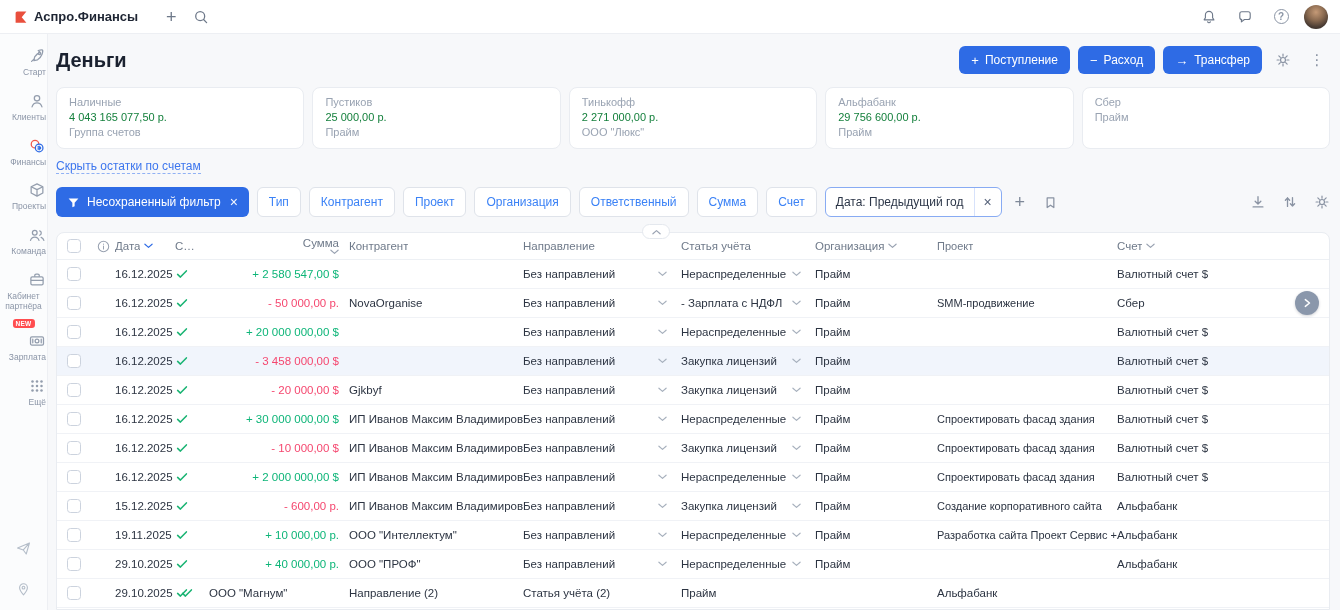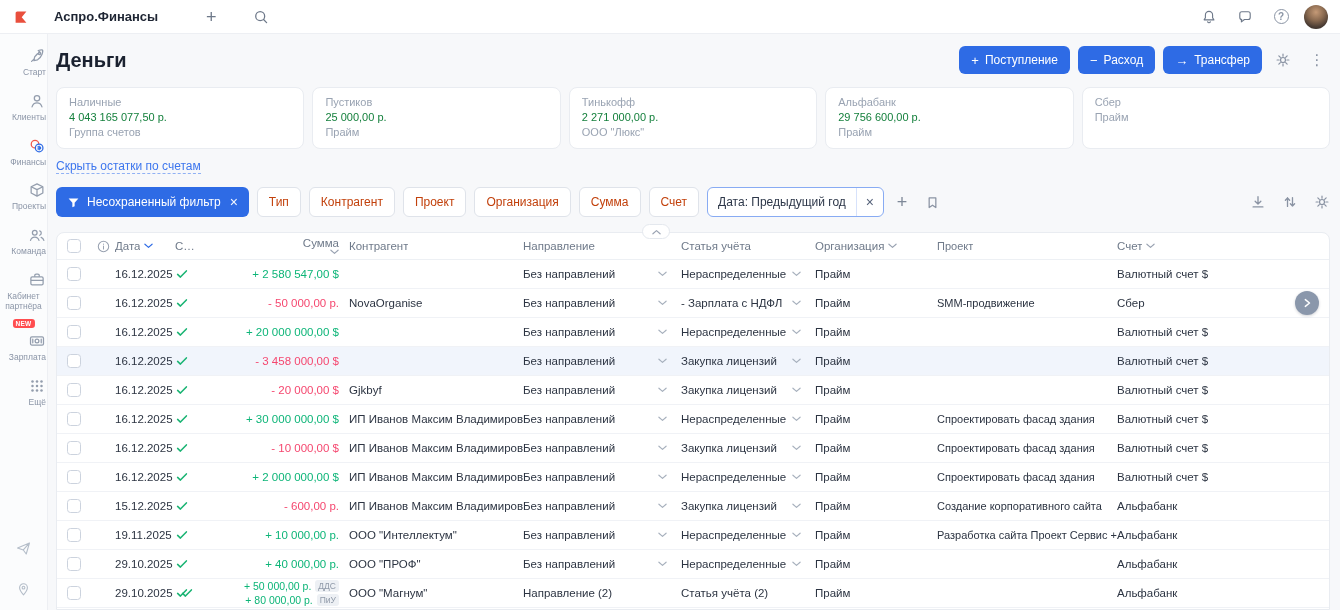--- a/index.html
+++ b/index.html
@@ -3,21 +3,21 @@
 <meta charset="utf-8">
 <style>
 *{box-sizing:border-box;margin:0;padding:0}
 html,body{width:1340px;height:610px;overflow:hidden}
 body{font-family:"Liberation Sans","DejaVu Sans",sans-serif;background:#f7f8fa;color:#273043;font-size:12px}
 button{font-family:inherit;cursor:pointer}
 svg{display:block}
 .app{display:flex;flex-direction:column;height:100%}
 
 .topbar{height:34px;flex:0 0 34px;background:#fff;border-bottom:1px solid #edeff3;display:flex;align-items:center;justify-content:space-between;padding:0 12px}
-.tb-left{display:flex;align-items:center;gap:24px}
+.tb-left{display:flex;align-items:center;gap:4px}
 .logo{width:18px;height:18px;display:inline-flex}
 .logo svg{width:18px;height:18px}
 .app-name{font-weight:bold;font-size:13px;color:#1e2533;margin-right:16px}
 .tb-icon-btn{width:26px;height:26px;display:inline-flex;align-items:center;justify-content:center;background:none;border:none;color:#6d7889}
 .tb-icon-btn svg{width:16px;height:16px}
 .plus-glyph{font-size:18px;line-height:1;color:#6d7889}
 .tb-right{display:flex;align-items:center;gap:10px}
 .help-circle{width:15px;height:15px;border:1.4px solid #8b95a5;border-radius:50%;color:#8b95a5;font-size:10px;font-weight:bold;display:inline-flex;align-items:center;justify-content:center}
 .avatar{width:24px;height:24px;border-radius:50%;background:radial-gradient(circle at 50% 30%,#c59a77 0%,#8a6a50 40%,#4a3c33 72%,#2b2724 100%);display:inline-block}
 
@@ -49,21 +49,21 @@
 .card-sub{font-size:11px;color:#99a3b2;margin-top:3px;white-space:nowrap;overflow:hidden}
 .hide-link{display:inline-block;align-self:flex-start;color:#3d76ee;font-size:12px;text-decoration:none;border-bottom:1px dashed rgba(61,118,238,.55);margin:2px 0 13px;cursor:pointer}
 
 .filterbar{display:flex;align-items:center;gap:8px;margin-bottom:15px}
 .search{width:172px;height:30px;border:1px solid #dfe3ea;border-radius:6px;background:#fff;padding:0 10px;font-size:12px;font-family:inherit;color:#273043;outline:none}
 .search::placeholder{color:#a6afbd}
 .filter-btn{height:30px;background:#2e6be5;border:none;border-radius:6px;color:#fff;display:inline-flex;align-items:center;gap:7px;padding:0 11px;font-size:12px;white-space:nowrap}
 .fb-funnel svg{width:13px;height:13px}
 .filter-x{font-size:14px;opacity:.95;margin-left:2px;line-height:1}
 .chips{display:flex;align-items:center;gap:8px}
-.chip{height:30px;background:#fff;border:1px solid #dfe3ea;border-radius:6px;color:#c2410c;font-size:12px;padding:0 11px;white-space:nowrap}
+.chip{height:30px;background:#fff;border:1px solid #dfe3ea;border-radius:6px;color:#3b82f6;font-size:12px;padding:0 11px;white-space:nowrap}
 .date-chip{height:30px;background:#fff;border:1px solid #88abf3;border-radius:6px;display:inline-flex;align-items:center;color:#2c3648;font-size:12px;white-space:nowrap;cursor:pointer;overflow:hidden}
 .dc-label{padding:0 10px}
 .dc-x{padding:0 9px;border-left:1px solid #d7e2fb;color:#56627a;font-size:14px;align-self:stretch;display:inline-flex;align-items:center;cursor:pointer}
 .plus-filter{color:#7e8898;font-size:18px;width:20px;text-align:center;cursor:pointer;line-height:1}
 .bm-btn svg{width:15px;height:15px}
 .fb-right{margin-left:auto;display:flex;align-items:center;gap:16px;color:#8a93a3}
 .fb-right span{cursor:pointer}
 .fb-right svg{width:16px;height:16px}
 
 .table-wrap{position:relative;flex:1;min-height:0}
@@ -316,20 +316,21 @@
               </svg>
             </span>
           <span>Несохраненный фильтр</span>
           <span class="filter-x">×</span>
         </button>
         <div id="chips" class="chips">
             <button class="chip">Тип</button>
             <button class="chip">Контрагент</button>
             <button class="chip">Проект</button>
             <button class="chip">Организация</button>
+            <button class="chip">Ответственный</button>
             <button class="chip">Сумма</button>
             <button class="chip">Счет</button>
           </div>
         <div class="date-chip">
           <span class="dc-label">Дата: Предыдущий год</span>
           <span class="dc-x">×</span>
         </div>
         <span class="plus-filter">+</span>
         <span class="icon-btn bm-btn">
             <svg viewBox="0 0 18 18" fill="none" stroke="currentColor" stroke-width="1.5" stroke-linejoin="round">
@@ -821,30 +822,20 @@
                 <div class="cell c-info"></div>
                 <div class="cell c-date">29.10.2025</div>
                 <div class="cell c-status double">
                   <svg viewBox="0 0 16 16" fill="none" stroke="#1ab473" stroke-width="1.8" stroke-linecap="round" stroke-linejoin="round">
                     <path d="M3 8.5l3.2 3L13 4.5"></path>
                   </svg>
                   <svg viewBox="0 0 16 16" fill="none" stroke="#1ab473" stroke-width="1.8" stroke-linecap="round" stroke-linejoin="round">
                     <path d="M3 8.5l3.2 3L13 4.5"></path>
                   </svg>
                 </div>
-                <div class="cell c-amount">
-                  <div class="amt-line">
-                    <span class="amt pos">+ 50 000,00 р.</span>
-                    <span class="amt-badge">ДДС</span>
-                  </div>
-                  <div class="amt-line">
-                    <span class="amt pos">+ 80 000,00 р.</span>
-                    <span class="amt-badge">ПиУ</span>
-                  </div>
-                </div>
                 <div class="cell c-party">ООО "Магнум"</div>
                 <div class="cell c-dir">
                   <span class="cval">Направление (2)</span>
                 </div>
                 <div class="cell c-cat">
                   <span class="cval">Статья учёта (2)</span>
                 </div>
                 <div class="cell c-org">Прайм</div>
                 <div class="cell c-proj"></div>
                 <div class="cell c-acc">Альфабанк</div>

